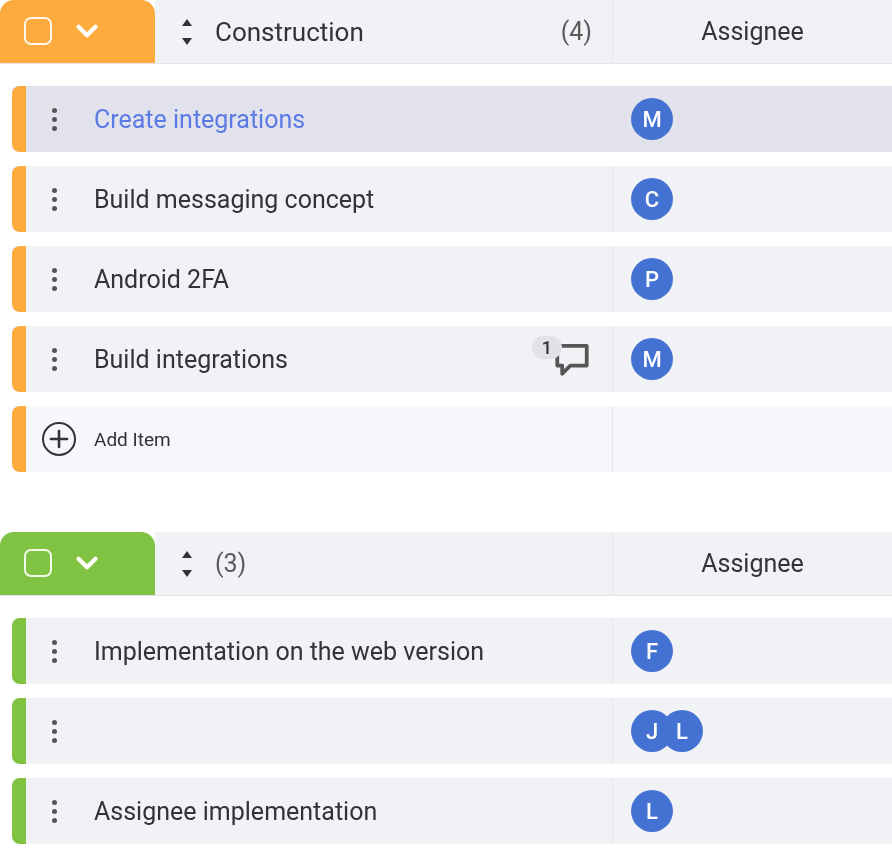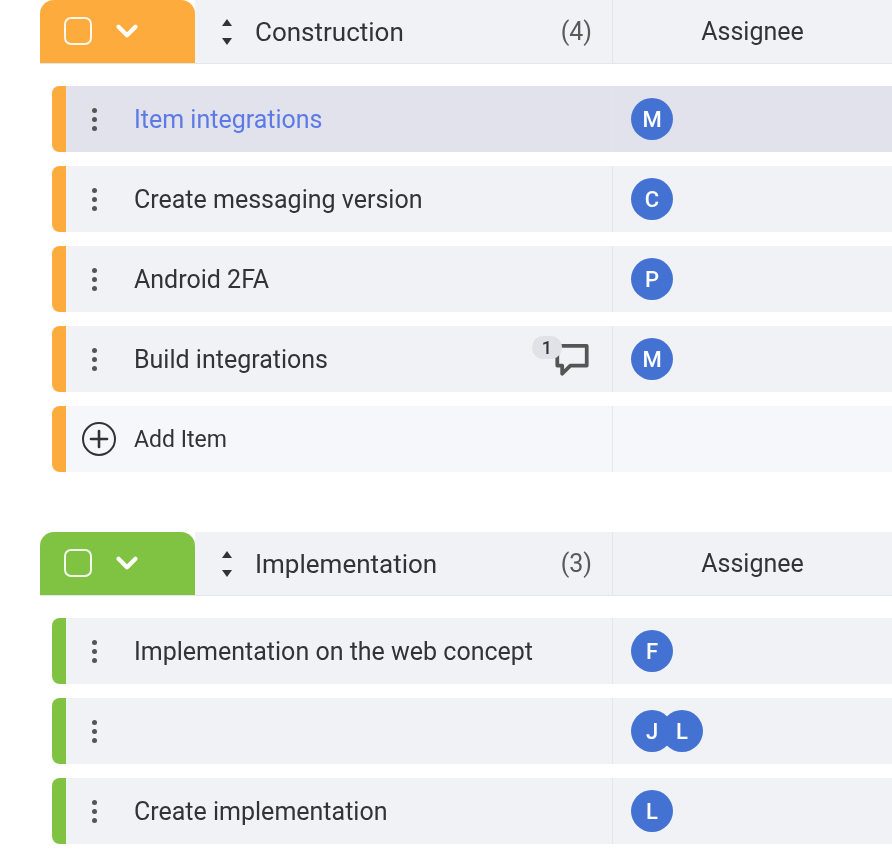--- a/index.html
+++ b/index.html
@@ -1,17 +1,17 @@
 <!DOCTYPE html>
 <html><head>
 <meta charset="utf-8">
 <style>
   * { box-sizing: border-box; margin: 0; padding: 0; }
   html, body { width: 892px; height: 864px; font-family: -apple-system, BlinkMacSystemFont, "Segoe UI", Roboto, Helvetica, Arial, sans-serif; background: #fff; color: #333; }
-  .board { width: 892px; padding-left: 40px; }
+  .board { width: 892px; }
 
   .group { margin-bottom: 60px; }
 
   
   .group-header {
     display: flex;
     height: 64px;
     border-bottom: 1px solid #e4e6eb;
   }
   .gh-pill {
@@ -121,21 +121,21 @@
     border-radius: 8px 0 0 8px;
     flex-shrink: 0;
   }
   .add-body {
     flex: 1; display: flex; align-items: center;
     padding-left: 16px; gap: 18px;
     border-right: 1px solid #e4e6eb;
   }
   .plus-circle { width: 34px; height: 34px; border: 2.5px solid #323338; border-radius: 50%; display: flex; align-items: center; justify-content: center; }
   .plus-circle svg { display: block; }
-  .add-label { font-size: 23px; color: #323338; }
+  .add-label { font-size: 19px; color: #323338; }
   .add-assignee { width: 279px; }
 
 </style>
 </head>
 <body>
 
 <div class="board" id="board">
     <div class="group">
       <div class="group-header">
         <div class="gh-pill" style="background:#fdab3d">
@@ -164,39 +164,39 @@
         <div class="row highlight">
           <div class="row-stripe" style="background:#fdab3d"></div>
           <div class="row-body">
             <div class="row-drag">
               <div class="more-dots">
                 <span></span>
                 <span></span>
                 <span></span>
               </div>
             </div>
-            <div class="row-title link">Item integrations</div>
+            <div class="row-title link">Create integrations</div>
           </div>
           <div class="row-assignee">
             <div class="avatars">
               <div class="avatar">M</div>
             </div>
           </div>
         </div>
         <div class="row">
           <div class="row-stripe" style="background:#fdab3d"></div>
           <div class="row-body">
             <div class="row-drag">
               <div class="more-dots">
                 <span></span>
                 <span></span>
                 <span></span>
               </div>
             </div>
-            <div class="row-title">Create messaging version</div>
+            <div class="row-title">Build messaging concept</div>
           </div>
           <div class="row-assignee">
             <div class="avatars">
               <div class="avatar">C</div>
             </div>
           </div>
         </div>
         <div class="row">
           <div class="row-stripe" style="background:#fdab3d"></div>
           <div class="row-body">
@@ -268,37 +268,36 @@
             </div>
           </div>
         </div>
         <div class="gh-name">
           <span class="gh-sort">
             <svg width="18" height="26" viewBox="0 0 18 26" fill="#323338">
               <path d="M9 0 L14 7 H4 Z"></path>
               <path d="M9 26 L4 19 H14 Z"></path>
             </svg>
           </span>
-          <span class="gh-title">Implementation</span>
           <span class="gh-count">(3)</span>
         </div>
         <div class="gh-assignee">Assignee</div>
       </div>
       <div class="rows">
         <div class="row">
           <div class="row-stripe" style="background:#80c342"></div>
           <div class="row-body">
             <div class="row-drag">
               <div class="more-dots">
                 <span></span>
                 <span></span>
                 <span></span>
               </div>
             </div>
-            <div class="row-title">Implementation on the web concept</div>
+            <div class="row-title">Implementation on the web version</div>
           </div>
           <div class="row-assignee">
             <div class="avatars">
               <div class="avatar">F</div>
             </div>
           </div>
         </div>
         <div class="row">
           <div class="row-stripe" style="background:#80c342"></div>
           <div class="row-body">
@@ -320,21 +319,21 @@
         <div class="row">
           <div class="row-stripe" style="background:#80c342"></div>
           <div class="row-body">
             <div class="row-drag">
               <div class="more-dots">
                 <span></span>
                 <span></span>
                 <span></span>
               </div>
             </div>
-            <div class="row-title">Create implementation</div>
+            <div class="row-title">Assignee implementation</div>
           </div>
           <div class="row-assignee">
             <div class="avatars">
               <div class="avatar">L</div>
             </div>
           </div>
         </div>
       </div>
     </div>
   </div>

